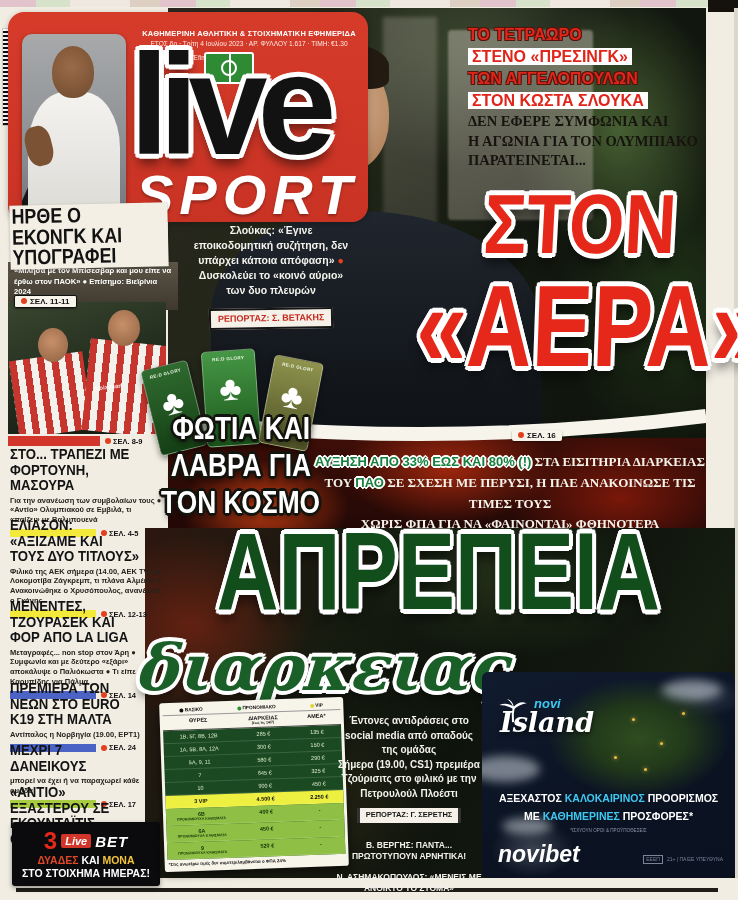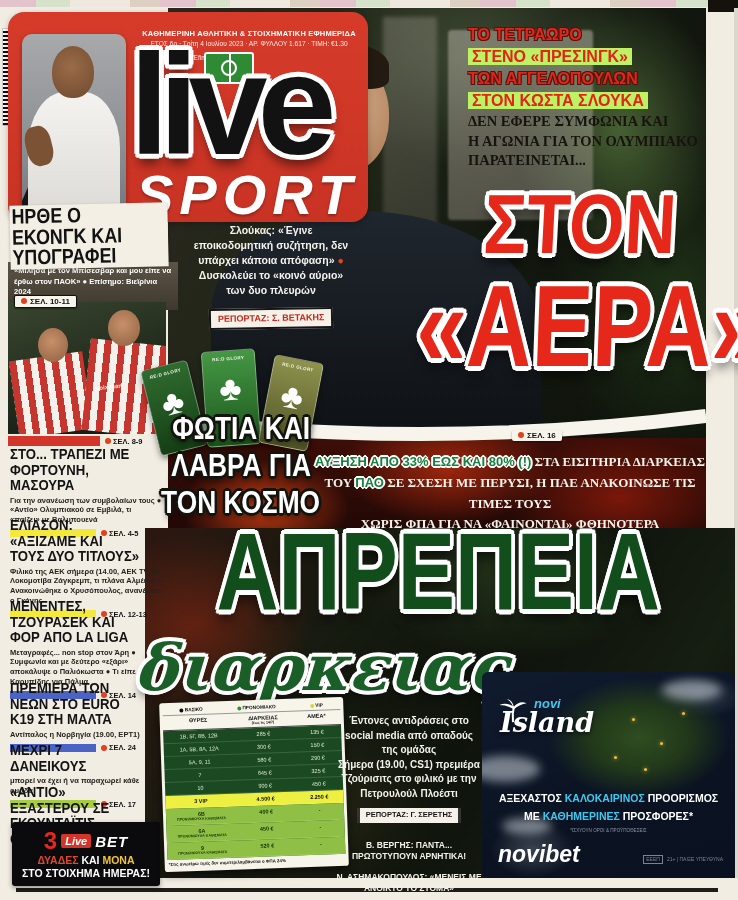--- a/index.html
+++ b/index.html
@@ -70,21 +70,21 @@
   .sl-head{position:absolute;left:24%;top:11%;width:92px;height:116px;border-radius:50% 50% 45% 45%;
      background:radial-gradient(circle at 46% 42%,#d8b18f,#b2835e 80%);}
   .sl-hair{position:absolute;left:24%;top:8%;width:92px;height:46px;border-radius:50% 50% 20% 20%;
      background:#231a12;}
   .sl-body{position:absolute;left:8%;top:47%;width:330px;height:56%;
      background:linear-gradient(#20262e,#0d1013);border-radius:45% 55% 0 0/42% 48% 0 0;}
 
   
   .kicker{left:468px;top:24px;width:244px;text-align:left;z-index:4;}
   .kick-red{color:#e0251a;font-weight:900;font-size:16px;line-height:1.38;}
-  .kick-hl{background:#bef264;padding:0 4px;box-decoration-break:clone;}
+  .kick-hl{background:#ffffff;padding:0 4px;box-decoration-break:clone;}
   .kick-blk{color:#17130e;font-family:"Liberation Serif",serif;font-weight:bold;font-size:14.5px;line-height:1.34;}
 
   
   .quote{left:192px;top:223px;width:158px;text-align:center;color:#f4f3ee;font-size:10.5px;
      font-weight:600;line-height:1.42;z-index:4;}
   .qdot{color:#e6401e;}
   .rep-badge{display:inline-block;background:#f5f1e8;border:2px solid #151515;color:#c4281c;
      font-size:9px;font-weight:900;padding:2px 7px;margin-top:10px;}
 
   
@@ -439,21 +439,21 @@
     </div>
   </div>
 
   <div class="abs sb-title-box">
     <div class="t"><span class="cxl">ΗΡΘΕ Ο ΕΚΟΝΓΚ ΚΑΙ ΥΠΟΓΡΑΦΕΙ</span></div>
   </div>
   <div class="abs sb-sub">«Μίλησα με τον Μπίσεσβαρ και μου είπε να έρθω στον ΠΑΟΚ» ● Επίσημο: Βιεϊρίνια 2024</div>
   <div class="abs sb-badge">
     <span class="badge-pill" style="border:1px solid #111;">
         <span class="dot-red"></span>
-      <span>ΣΕΛ. 10-11</span>
+      <span>ΣΕΛ. 11-11</span>
       </span>
   </div>
 
   <div class="abs plph">
     <div class="pl-torso" style="left:6px;top:54px;width:74px;height:78px;transform:rotate(-8deg);"></div>
     <div class="pl-torso" style="left:78px;top:40px;width:78px;height:92px;transform:rotate(6deg);"></div>
     <div class="pl-head" style="left:30px;top:26px;width:30px;height:34px;"></div>
     <div class="pl-head" style="left:100px;top:8px;width:32px;height:36px;"></div>
     <div class="pl-spon" style="left:86px;top:82px;">stoiximan</div>
   </div>

